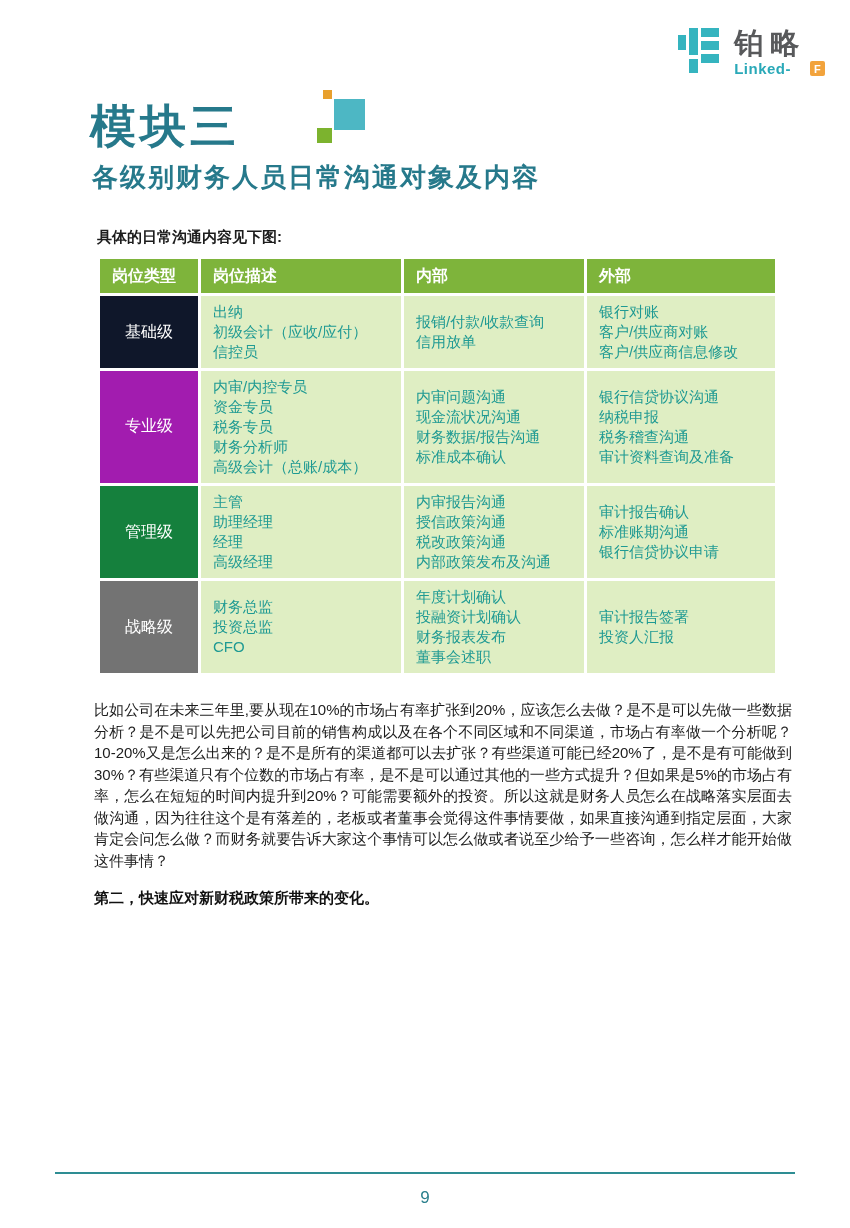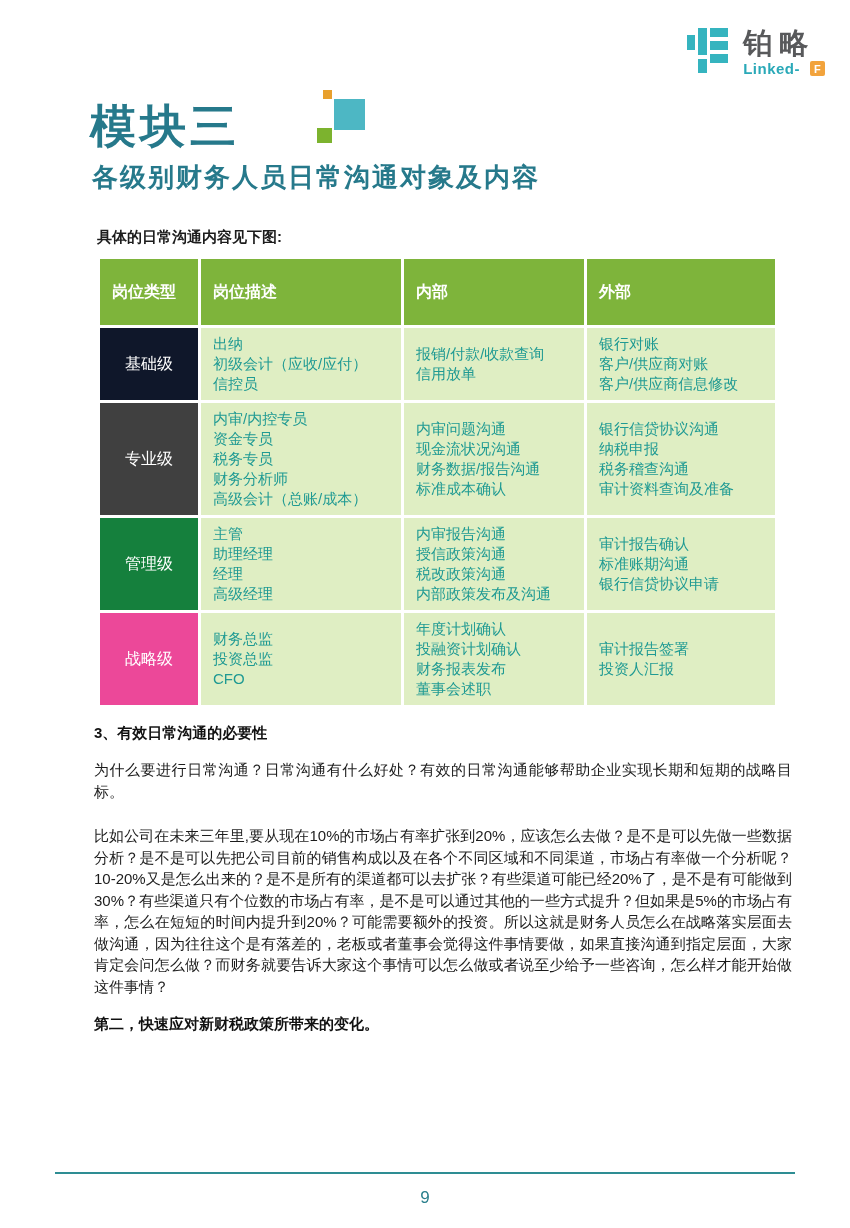--- a/index.html
+++ b/index.html
@@ -5,38 +5,38 @@
   * { margin:0; padding:0; box-sizing:border-box; }
   html,body { background:#ffffff; }
   body { font-family:"Liberation Sans", sans-serif; color:#1c1c1c; }
   .page { position:relative; width:850px; height:1220px; background:#fff; overflow:hidden; }
 
   
   .logo { position:absolute; top:27px; right:25px; display:flex; align-items:flex-start; gap:12px; }
   .logo-mark { width:44px; height:48px; }
   .logo-text { display:flex; flex-direction:column; }
   .brand-cn { font-size:29px; font-weight:bold; color:#58595b; letter-spacing:7px; line-height:32px; }
-  .brand-en { display:flex; align-items:center; gap:9px; font-size:15px; font-weight:bold; color:#2aa9b8; letter-spacing:0.5px; margin-top:1px; }
+  .brand-en { display:flex; align-items:center; gap:18px; font-size:15px; font-weight:bold; color:#2aa9b8; letter-spacing:0.5px; margin-top:1px; }
   .brand-f { display:inline-flex; align-items:center; justify-content:center; width:15px; height:15px; background:#f2a33c; color:#fff; font-size:11px; border-radius:2px; margin-left:1px; }
 
   
   .module-title { position:absolute; left:90px; top:96px; font-family:Liberation Sans, sans-serif; font-size:46px; color:#26798b; letter-spacing:4px; }
   .page-subtitle { position:absolute; left:92px; top:160px; font-family:"DejaVu Serif", serif; font-size:26px; color:#26798b; letter-spacing:2px; }
   .deco { position:absolute; }
   .deco-orange { left:323px; top:90px; width:9px; height:9px; }
   .deco-teal   { left:334px; top:99px; width:31px; height:31px; }
   .deco-green  { left:317px; top:128px; width:15px; height:15px; }
 
   
   .content { position:absolute; left:0; top:228px; width:850px; padding:0 58px 0 94px; }
   .intro { font-size:15px; font-weight:bold; color:#1c1c1c; margin-left:3px; }
 
   
   table.comm { border-collapse:separate; border-spacing:3px; width:678px; margin:9px 0 0 3px; table-layout:fixed; }
-  table.comm th { background:#7eb43b; color:#ffffff; font-size:16px; font-weight:bold; text-align:left; padding:24px 12px; line-height:18px; }
+  table.comm th { background:#7eb43b; color:#ffffff; font-size:16px; font-weight:bold; text-align:left; padding:8px 12px; line-height:18px; }
   table.comm td { background:#dfeec3; color:#1f9a93; font-size:15px; line-height:20px; padding:6px 12px; vertical-align:middle; white-space:pre-line; }
   table.comm td.level { color:#ffffff; font-size:16px; text-align:center; white-space:normal; }
   .col-type{width:98px;} .col-desc{width:200px;} .col-int{width:180px;} .col-ext{width:188px;}
 
   
   .sec-heading { font-size:15px; font-weight:bold; color:#111; line-height:21px; }
   .sec-body { font-size:15px; line-height:21.5px; color:#1c1c1c; text-align:justify; }
   .sec-0 { margin-top:14px; }
   .sec-0 .sec-body { margin-top:16px; }
   .sec-1 { margin-top:23px; }
@@ -102,21 +102,21 @@
           <td>出纳
 初级会计（应收/应付）
 信控员</td>
           <td>报销/付款/收款查询
 信用放单</td>
           <td>银行对账
 客户/供应商对账
 客户/供应商信息修改</td>
         </tr>
         <tr>
-          <td class="level" style="background-color: #404040;">专业级</td>
+          <td class="level" style="background-color: #a21caf; font-family: Liberation Mono, monospace;">专业级</td>
           <td>内审/内控专员
 资金专员
 税务专员
 财务分析师
 高级会计（总账/成本）</td>
           <td>内审问题沟通
 现金流状况沟通
 财务数据/报告沟通
 标准成本确认</td>
           <td>银行信贷协议沟通
@@ -132,38 +132,34 @@
 高级经理</td>
           <td>内审报告沟通
 授信政策沟通
 税改政策沟通
 内部政策发布及沟通</td>
           <td>审计报告确认
 标准账期沟通
 银行信贷协议申请</td>
         </tr>
         <tr>
-          <td class="level" style="background-color: #ec4899;">战略级</td>
+          <td class="level" style="background-color: #737373;">战略级</td>
           <td>财务总监
 投资总监
 CFO</td>
           <td>年度计划确认
 投融资计划确认
 财务报表发布
 董事会述职</td>
           <td>审计报告签署
 投资人汇报</td>
         </tr>
       </tbody>
     </table>
 
-    <section class="sec-0">
-      <h3 class="sec-heading">3、有效日常沟通的必要性</h3>
-      <p class="sec-body">为什么要进行日常沟通？日常沟通有什么好处？有效的日常沟通能够帮助企业实现长期和短期的战略目标。</p>
-    </section>
 
     <section class="sec-1">
       <p class="sec-body">比如公司在未来三年里,要从现在10%的市场占有率扩张到20%，应该怎么去做？是不是可以先做一些数据分析？是不是可以先把公司目前的销售构成以及在各个不同区域和不同渠道，市场占有率做一个分析呢？10-20%又是怎么出来的？是不是所有的渠道都可以去扩张？有些渠道可能已经20%了，是不是有可能做到30%？有些渠道只有个位数的市场占有率，是不是可以通过其他的一些方式提升？但如果是5%的市场占有率，怎么在短短的时间内提升到20%？可能需要额外的投资。所以这就是财务人员怎么在战略落实层面去做沟通，因为往往这个是有落差的，老板或者董事会觉得这件事情要做，如果直接沟通到指定层面，大家肯定会问怎么做？而财务就要告诉大家这个事情可以怎么做或者说至少给予一些咨询，怎么样才能开始做这件事情？</p>
     </section>
 
     <section class="sec-2">
       <h3 class="sec-heading">第二，快速应对新财税政策所带来的变化。</h3>
     </section>
   </div>
 

